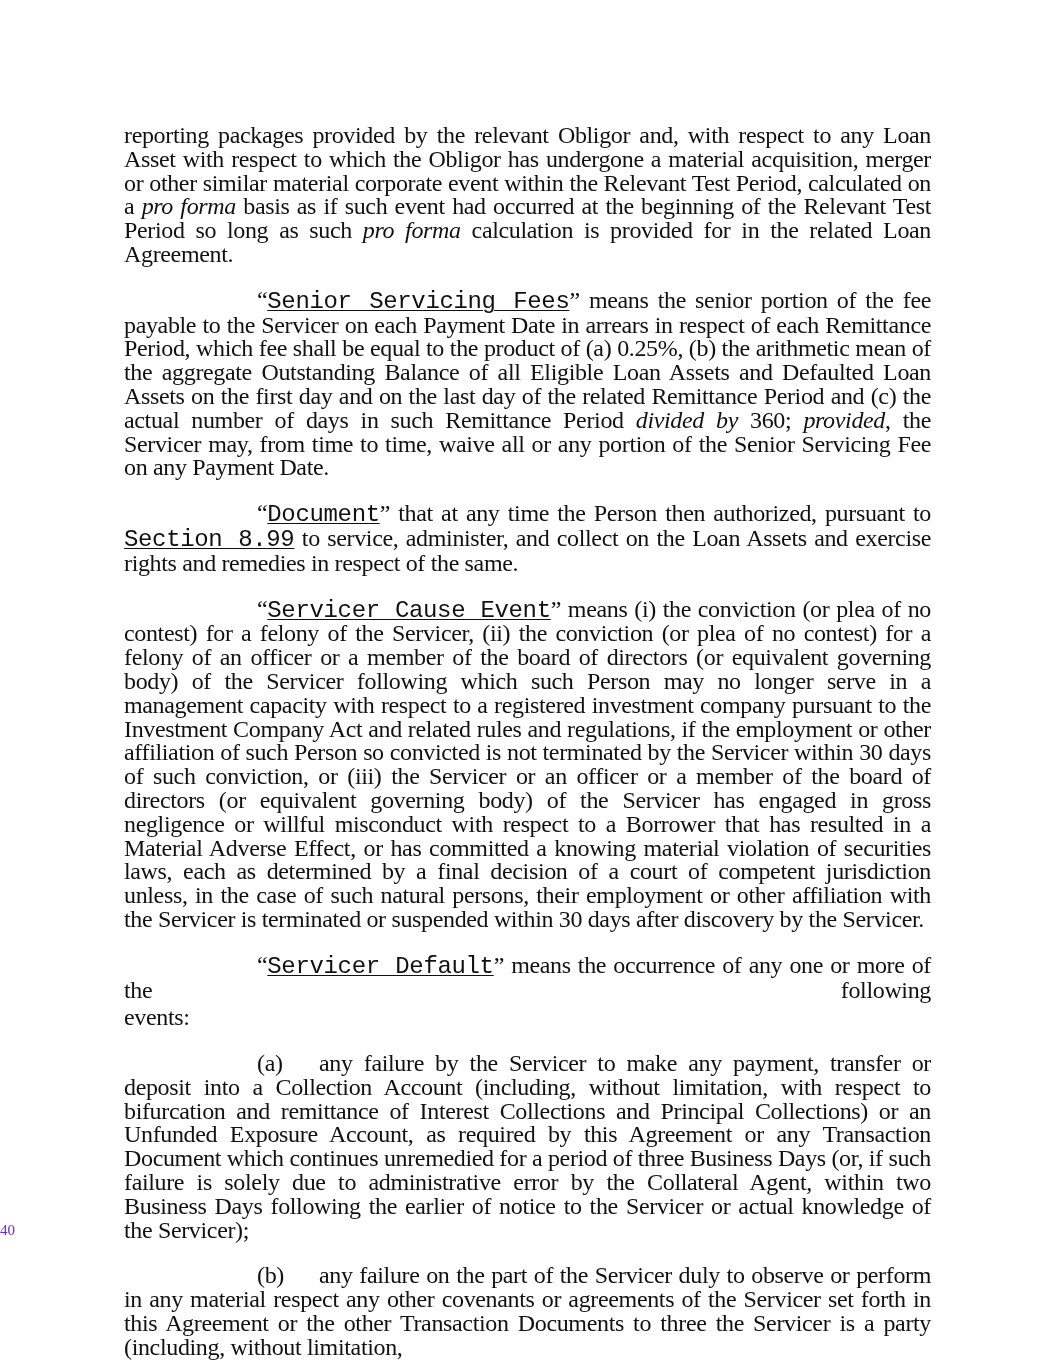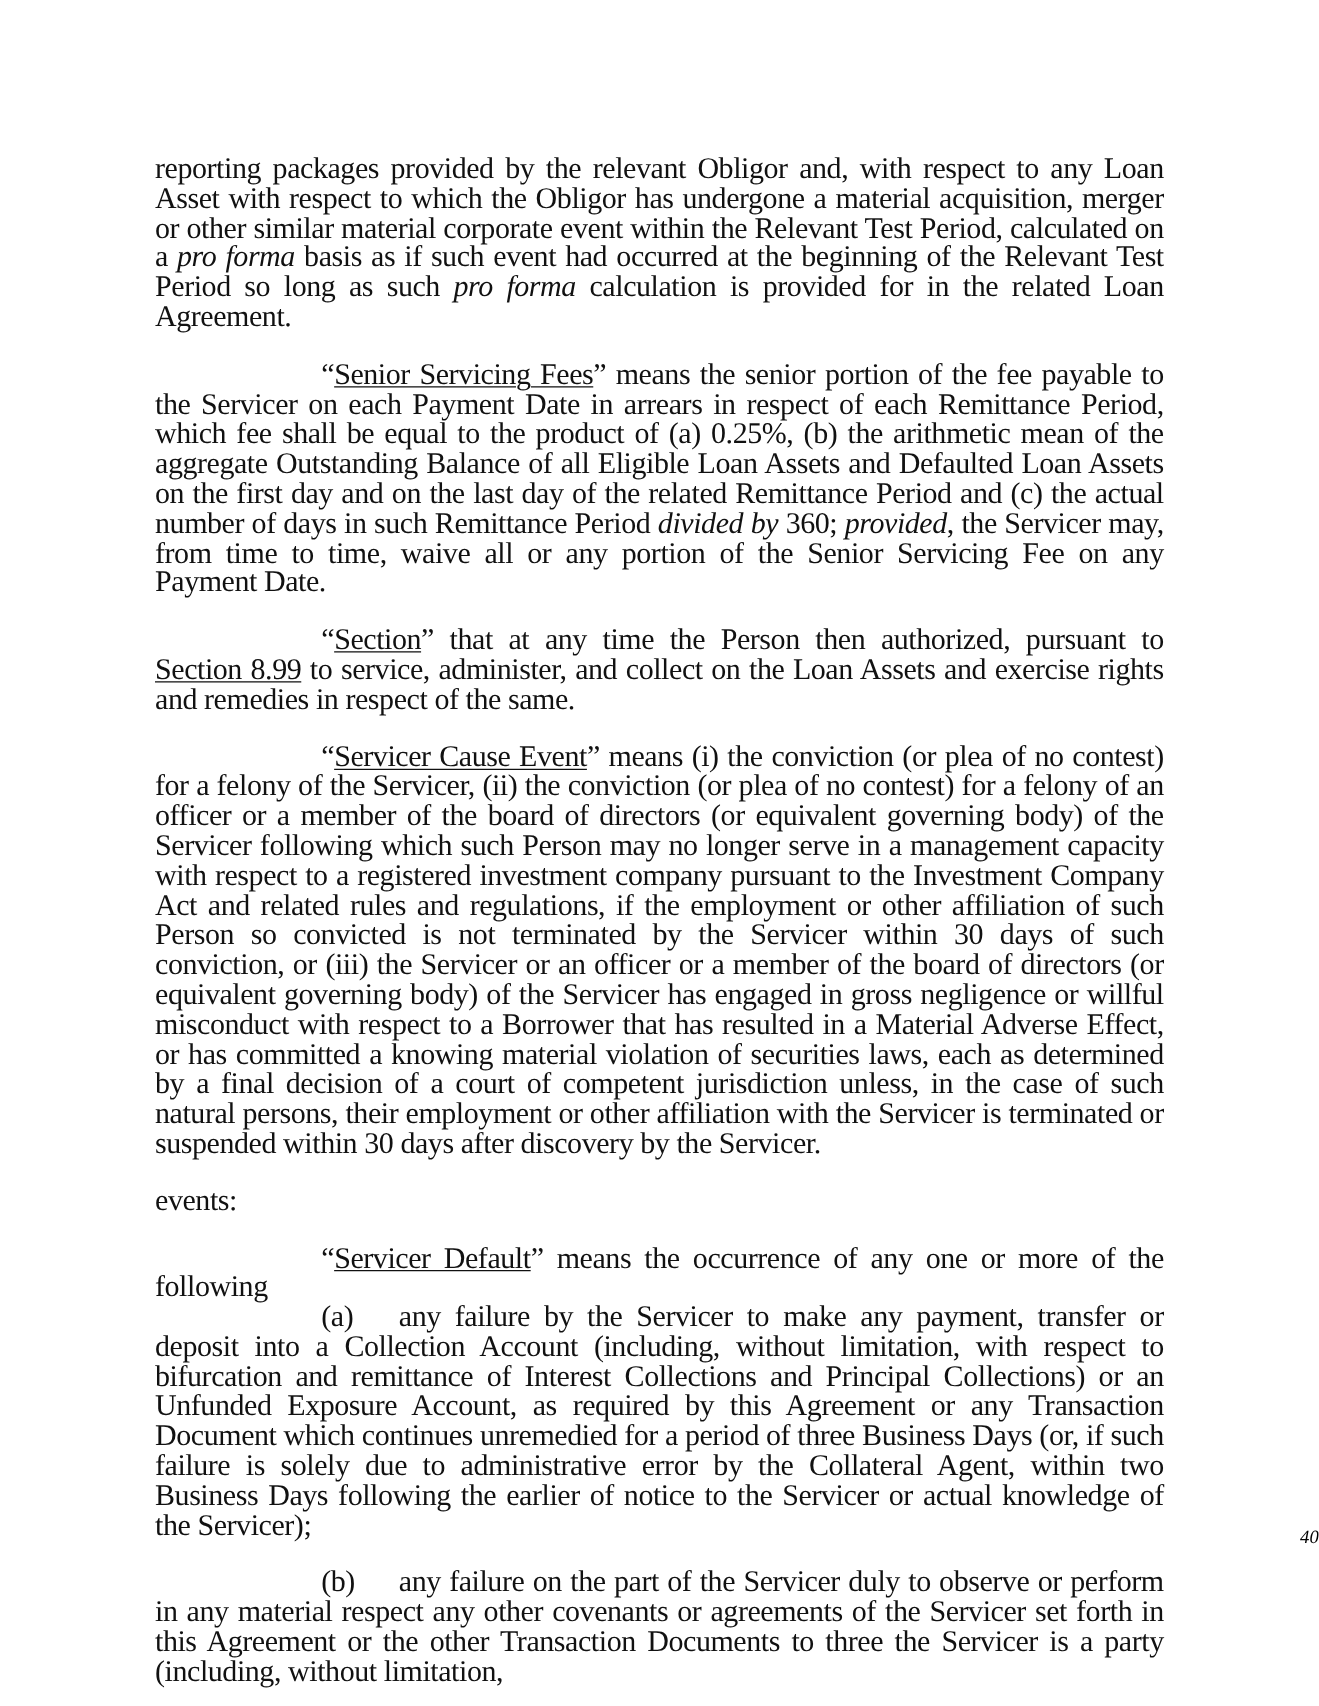--- a/index.html
+++ b/index.html
@@ -29,54 +29,54 @@
       letter-spacing: -0.35px;
       word-spacing: 0px;
     }
     .indent {
       text-indent: 133px;
     }
     .u {
       text-decoration: underline;
       text-underline-offset: 2px;
       text-decoration-thickness: 1px;
+      font-family: Liberation Mono, monospace;
     }
     .i { font-style: italic; }
     .label-tab {
       display: inline-block;
       width: 62px;
       text-indent: 0;
     }
     .page-number {
       position: absolute;
       left: 0;
       width: 1055px;
       top: 1222px;
-      text-align: right;
+      text-align: left;
       font-size: 15px;
       font-family: "Liberation Serif", "DejaVu Serif", serif;
-      color: #000000;
-      font-style: italic;
+      color: #6d28d9;
     }
   </style>
 </head>
 <body>
 
 <div class="page">
 
   <p class="para"><span>reporting packages provided by the relevant Obligor and, with respect to any Loan Asset with respect to which the Obligor has undergone a material acquisition, merger or other similar material corporate event within the Relevant Test Period, calculated on a </span><span class="i">pro forma</span><span> basis as if such event had occurred at the beginning of the Relevant Test Period so long as such </span><span class="i">pro forma</span><span> calculation is provided for in the related Loan Agreement.</span></p>
 
   <p class="para indent"><span>“</span><span class="u">Senior Servicing Fees</span><span>”</span><span> means the senior portion of the fee payable to the Servicer on each Payment Date in arrears in respect of each Remittance Period, which fee shall be equal to the product of (a) 0.25%, (b) the arithmetic mean of the aggregate Outstanding Balance of all Eligible Loan Assets and Defaulted Loan Assets on the first day and on the last day of the related Remittance Period and (c) the actual number of days in such Remittance Period </span><span class="i">divided by</span><span> 360; </span><span class="i">provided</span><span>, the Servicer may, from time to time, waive all or any portion of the Senior Servicing Fee on any Payment Date.</span></p>
 
-  <p class="para indent"><span>“</span><span class="u">Section</span><span>”</span><span> that at any time the Person then authorized, pursuant to </span><span class="u">Section 8.99</span><span> to service, administer, and collect on the Loan Assets and exercise rights and remedies in respect of the same.</span></p>
+  <p class="para indent"><span>“</span><span class="u">Document</span><span>”</span><span> that at any time the Person then authorized, pursuant to </span><span class="u">Section 8.99</span><span> to service, administer, and collect on the Loan Assets and exercise rights and remedies in respect of the same.</span></p>
 
   <p class="para indent"><span>“</span><span class="u">Servicer Cause Event</span><span>”</span><span> means (i) the conviction (or plea of no contest) for a felony of the Servicer, (ii) the conviction (or plea of no contest) for a felony of an officer or a member of the board of directors (or equivalent governing body) of the Servicer following which such Person may no longer serve in a management capacity with respect to a registered investment company pursuant to the Investment Company Act and related rules and regulations, if the employment or other affiliation of such Person so convicted is not terminated by the Servicer within 30 days of such conviction, or (iii) the Servicer or an officer or a member of the board of directors (or equivalent governing body) of the Servicer has engaged in gross negligence or willful misconduct with respect to a Borrower that has resulted in a Material Adverse Effect, or has committed a knowing material violation of securities laws, each as determined by a final decision of a court of competent jurisdiction unless, in the case of such natural persons, their employment or other affiliation with the Servicer is terminated or suspended within 30 days after discovery by the Servicer.</span></p>
 
+  <p class="para indent" style="text-align: justify; text-align-last: justify; margin-bottom:0;"><span>“</span><span class="u">Servicer Default</span><span>”</span><span> means the occurrence of any one or more of the following</span></p>
   <p class="para" style="margin-top:4px;"><span>events:</span></p>
-  <p class="para indent" style="text-align: justify; text-align-last: justify; margin-bottom:0;"><span>“</span><span class="u">Servicer Default</span><span>”</span><span> means the occurrence of any one or more of the following</span></p>
 
   <p class="para indent"><span class="label-tab">(a)</span><span>any failure by the Servicer to make any payment, transfer or deposit into a Collection Account (including, without limitation, with respect to bifurcation and remittance of Interest Collections and Principal Collections) or an Unfunded Exposure Account, as required by this Agreement or any Transaction Document which continues unremedied for a period of three Business Days (or, if such failure is solely due to administrative error by the Collateral Agent, within two Business Days following the earlier of notice to the Servicer or actual knowledge of the Servicer);</span></p>
 
   <p class="para indent"><span class="label-tab">(b)</span><span>any failure on the part of the Servicer duly to observe or perform in any material respect any other covenants or agreements of the Servicer set forth in this Agreement or the other Transaction Documents to three the Servicer is a party (including, without limitation,</span></p>
 
 </div>
 
 <div class="page-number">40</div>
 
 </body></html>

